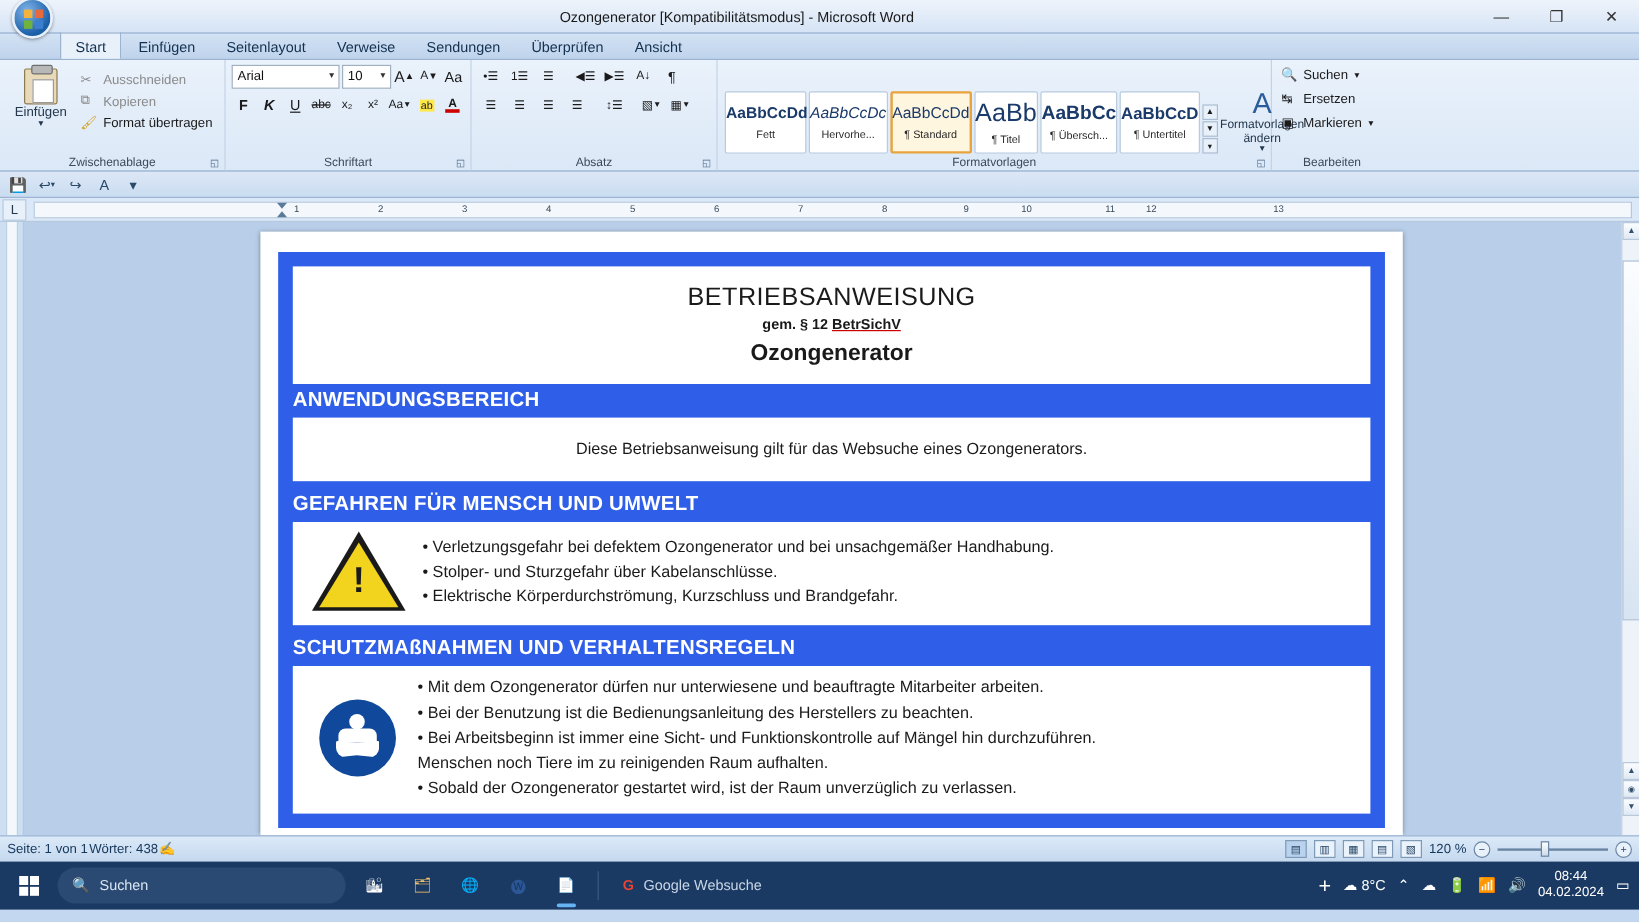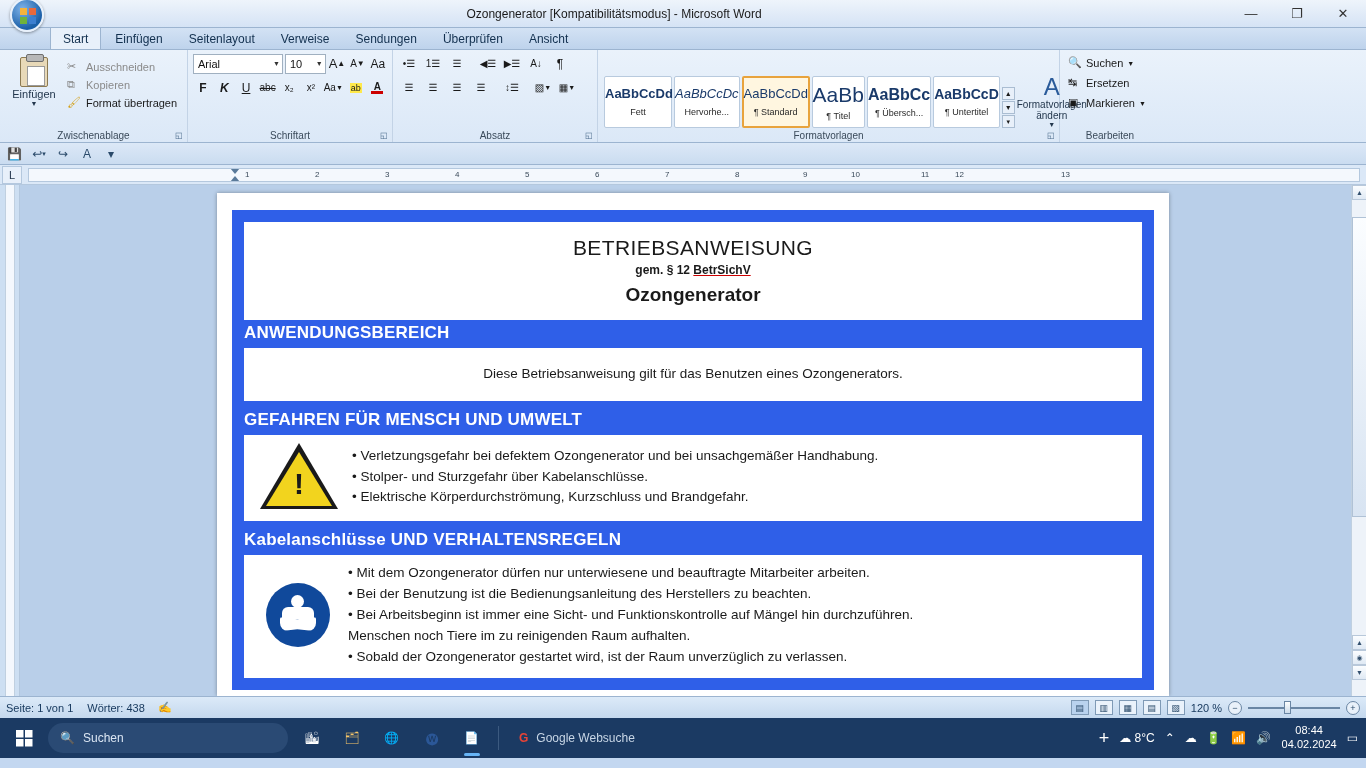--- a/index.html
+++ b/index.html
@@ -183,21 +183,21 @@
     position:absolute; right:0; top:0; width:15px; height:100%;
     background:#eef3f9; border-left:1px solid #c0d0e0;
   }
   .sarrbtn { width:15px; height:15px; background:linear-gradient(#fbfdff,#dfe9f4); border:1px solid #b8c8da; font-size:7px; display:flex; align-items:center; justify-content:center; color:#33506e;}
   #vthumb { position:absolute; top:32px; left:0; width:15px; height:300px; background:linear-gradient(#fbfdff,#d8e4f2); border:1px solid #b0c2d6; }
   #vbrowse { position:absolute; bottom:16px; left:0; width:15px; }
 
   
   #status {
     height:22px; background:linear-gradient(#dceaf8,#c4d8ee); border-top:1px solid #9cb4d0;
-    display:flex; align-items:center; font-size:11px; color:#15375c; padding:0 6px; gap:14px;
+    display:flex; align-items:center; font-size:11px; color:#15375c; padding:0 6px; gap:1px;
   }
   #status .right { margin-left:auto; display:flex; align-items:center; gap:6px;}
   .viewbtn { width:18px; height:15px; border:1px solid #7f9ab6; background:#eaf2fb; display:flex; align-items:center; justify-content:center; font-size:9px; color:#2a4a6a;}
   .viewbtn.active { background:#b9d2ee; }
   #zoomslider { width:92px; height:14px; position:relative; display:flex; align-items:center;}
   #zoomtrack { height:2px; background:#6a86a4; width:100%; }
   #zoomknob { position:absolute; left:36px; width:7px; height:13px; background:linear-gradient(#fdfefe,#ccdbea); border:1px solid #6a86a4;}
   .zbtn { width:14px; height:14px; border:1px solid #6a86a4; border-radius:50%; background:#e9f1fa; font-size:9px; display:flex; align-items:center; justify-content:center; color:#2a4a6a;}
 
   
@@ -445,40 +445,40 @@
         <div class="white-box" id="title-box">
           <div id="doc-title">BETRIEBSANWEISUNG</div>
           <div id="doc-sub">
             <span>gem. § 12 </span><u>BetrSichV</u>
           </div>
           <div id="doc-device">Ozongenerator</div>
         </div>
 
         <div class="sec-head">ANWENDUNGSBEREICH</div>
         <div class="white-box">
-          <div id="scope-text">Diese Betriebsanweisung gilt für das Benutzen eines Ozongenerators.</div>
+          <div id="scope-text">Diese Betriebsanweisung gilt für das Websuche eines Ozongenerators.</div>
         </div>
 
         <div class="sec-head" style="margin-top:6px">GEFAHREN FÜR MENSCH UND UMWELT</div>
         <div class="white-box" style="padding:0">
           <div class="hazrow">
             <div id="warn-out">
               <div class="tri-o"></div>
                 <div class="tri-i"></div>
                 <div class="bang">!</div>
             </div>
             <div class="bul">
               <div>• Verletzungsgefahr bei defektem Ozongenerator und bei unsachgemäßer Handhabung.</div>
               <div>• Stolper- und Sturzgefahr über Kabelanschlüsse.</div>
               <div>• Elektrische Körperdurchströmung, Kurzschluss und Brandgefahr.</div>
             </div>
           </div>
         </div>
 
-        <div class="sec-head" style="margin-top:6px">Kabelanschlüsse UND VERHALTENSREGELN</div>
+        <div class="sec-head" style="margin-top:6px">SCHUTZMAßNAHMEN UND VERHALTENSREGELN</div>
         <div class="white-box" style="padding:0">
           <div class="hazrow" style="padding-left:22px;gap:18px">
             <div id="mand-circ">
               <div class="hd"></div>
                 <div class="bd"></div>
                 <div class="bk"></div>
             </div>
             <div class="bul">
               <div>• Mit dem Ozongenerator dürfen nur unterwiesene und beauftragte Mitarbeiter arbeiten.</div>
               <div>• Bei der Benutzung ist die Bedienungsanleitung des Herstellers zu beachten.</div>

